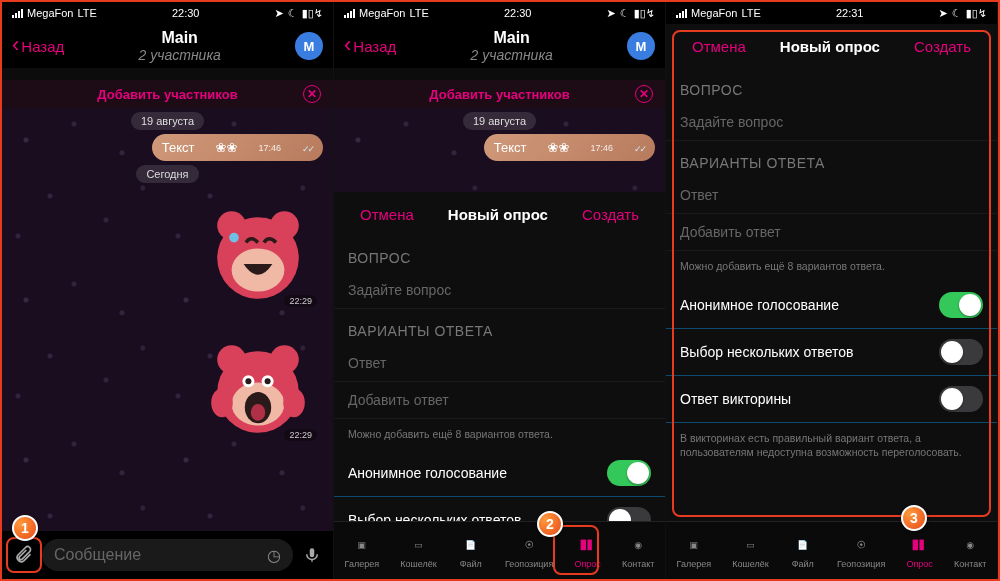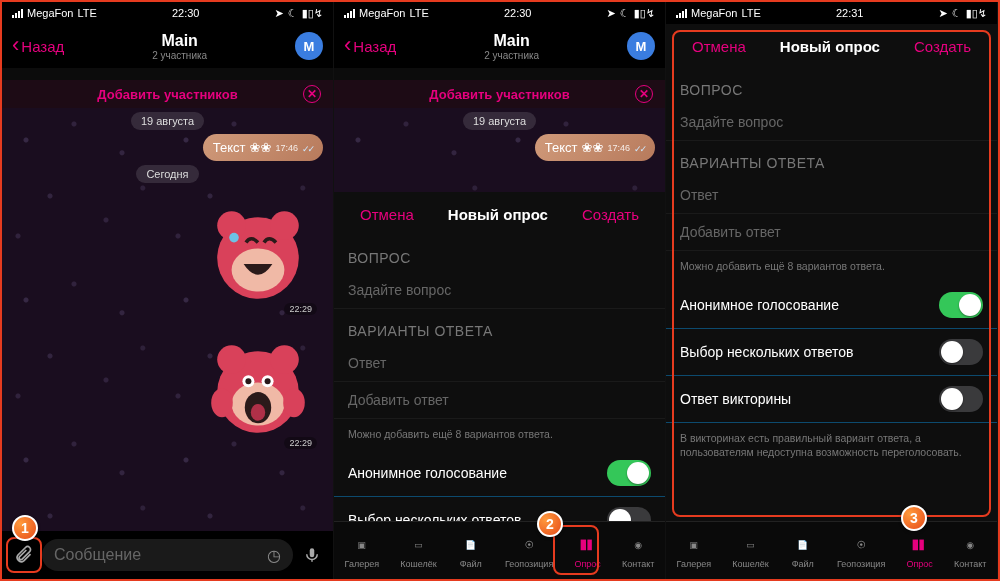--- a/index.html
+++ b/index.html
@@ -11,45 +11,45 @@
   .status .left, .status .right { display: flex; align-items: center; gap: 4px; justify-content: space-between; }
   .sigbars { display: inline-flex; gap: 1px; align-items: flex-end; }
   .sigbars i { width: 2px; background: #fff; display: inline-block; }
   .sigbars i:nth-child(1){height:3px}.sigbars i:nth-child(2){height:5px}.sigbars i:nth-child(3){height:7px}.sigbars i:nth-child(4){height:9px}
   
   .chathead { display:flex; align-items:center; justify-content:space-between; height:44px; padding:0 10px; background:#000; }
   .back { color:#e6007e; font-size:15px; display:flex; align-items:center; gap:2px; }
   .arrow-l::before { content:"‹"; font-size:22px; line-height:1; position:relative; top:-1px; }
   .title-col { text-align:center; }
   .title-col .t { font-size:16px; font-weight:600; }
-  .title-col .s { font-size:10px; color:#888; }
+  .title-col .s { font-size:14px; color:#888;font-style:italic; }
   .avatar { width:28px; height:28px; border-radius:50%; background:#3a7de0; display:flex; align-items:center; justify-content:center; font-size:13px; font-weight:600; }
   .addrow { display:flex; justify-content:center; align-items:center; gap:10px; color:#e6007e; font-size:13px; font-weight:600; height:28px; background:rgba(230,0,126,0.08);margin-top:12px; }
   .addrow .x { width:18px; height:18px; border:1.5px solid #e6007e; border-radius:50%; display:flex; align-items:center; justify-content:center; font-size:12px; position:absolute; right:12px; }
   
   .chatbody { position:relative; height:calc(100% - 22px - 44px - 28px - 48px); overflow:hidden;
     background-color:#1a0d1f;
     background-image:
       radial-gradient(circle at 15% 20%, rgba(140,120,180,.25) 0 2px, transparent 3px),
       radial-gradient(circle at 45% 10%, rgba(140,120,180,.2) 0 2px, transparent 3px),
       radial-gradient(circle at 75% 28%, rgba(140,120,180,.22) 0 2px, transparent 3px),
       radial-gradient(circle at 30% 55%, rgba(140,120,180,.22) 0 2px, transparent 3px),
       radial-gradient(circle at 65% 70%, rgba(140,120,180,.2) 0 2px, transparent 3px),
       radial-gradient(circle at 88% 50%, rgba(140,120,180,.18) 0 2px, transparent 3px),
       radial-gradient(circle at 10% 80%, rgba(140,120,180,.2) 0 2px, transparent 3px);
     background-size: 160px 160px;
   }
   .datechip { margin:4px auto; width:fit-content; background:rgba(255,255,255,.12); color:#ddd; font-size:11px; padding:3px 10px; border-radius:10px; }
-  .msg-out { margin:4px 10px 4px auto; width:fit-content; max-width:200px; background:linear-gradient(135deg,#d09a7a,#b77a5c); color:#fff; font-size:13px; padding:6px 10px; border-radius:14px; display:flex; align-items:center; gap:4px; }
+  .msg-out { margin:4px 10px 4px auto; width:fit-content; max-width:200px; background:linear-gradient(135deg,#d09a7a,#b77a5c); color:#fff; font-size:13px; padding:6px 10px; border-radius:14px; display:flex; align-items:center; gap:21px; }
   .msg-out .time { font-size:9px; opacity:.85; }
   .tick::after { content:"✓✓"; font-size:9px; letter-spacing:-2px; color:#cfe9ff; }
   .sticker { width:130px; height:130px; margin:4px 10px 2px auto; position:relative; border-radius:20px; }
   .bear { width:100%; height:100%; display:flex; align-items:center; justify-content:center; }
   svg.bear-svg { width:120px; height:120px; }
-  .st-time { position:absolute; bottom:2px; right:6px; font-size:9px; color:#ccc; background:rgba(0,0,0,.3); padding:1px 5px; border-radius:8px; }
+  .st-time { position:absolute; bottom:10px; right:6px; font-size:9px; color:#ccc; background:rgba(0,0,0,.3); padding:1px 5px; border-radius:8px; }
   
   .inputrow { position:absolute; bottom:0; left:0; right:0; height:48px; background:#000; display:flex; align-items:center; gap:8px; padding:0 10px; }
   .inputrow .field { flex:1; height:32px; background:#1a1a1a; border-radius:16px; display:flex; align-items:center; padding:0 12px; color:#666; font-size:16px; justify-content:space-between; }
   .ic { width:22px; height:22px; display:flex; align-items:center; justify-content:center; color:#888; }
   
   .attach { position:absolute; bottom:0; left:0; right:0; height:58px; background:#0a0a0a; display:flex; justify-content:space-around; align-items:center; border-top:1px solid #222; }
   .attach .item { display:flex; flex-direction:column; align-items:center; gap:2px; color:#888; font-size:9px; }
   .attach .item.active { color:#e6007e; }
   .attach .ico { width:26px; height:24px; display:flex; align-items:center; justify-content:center; }
   

